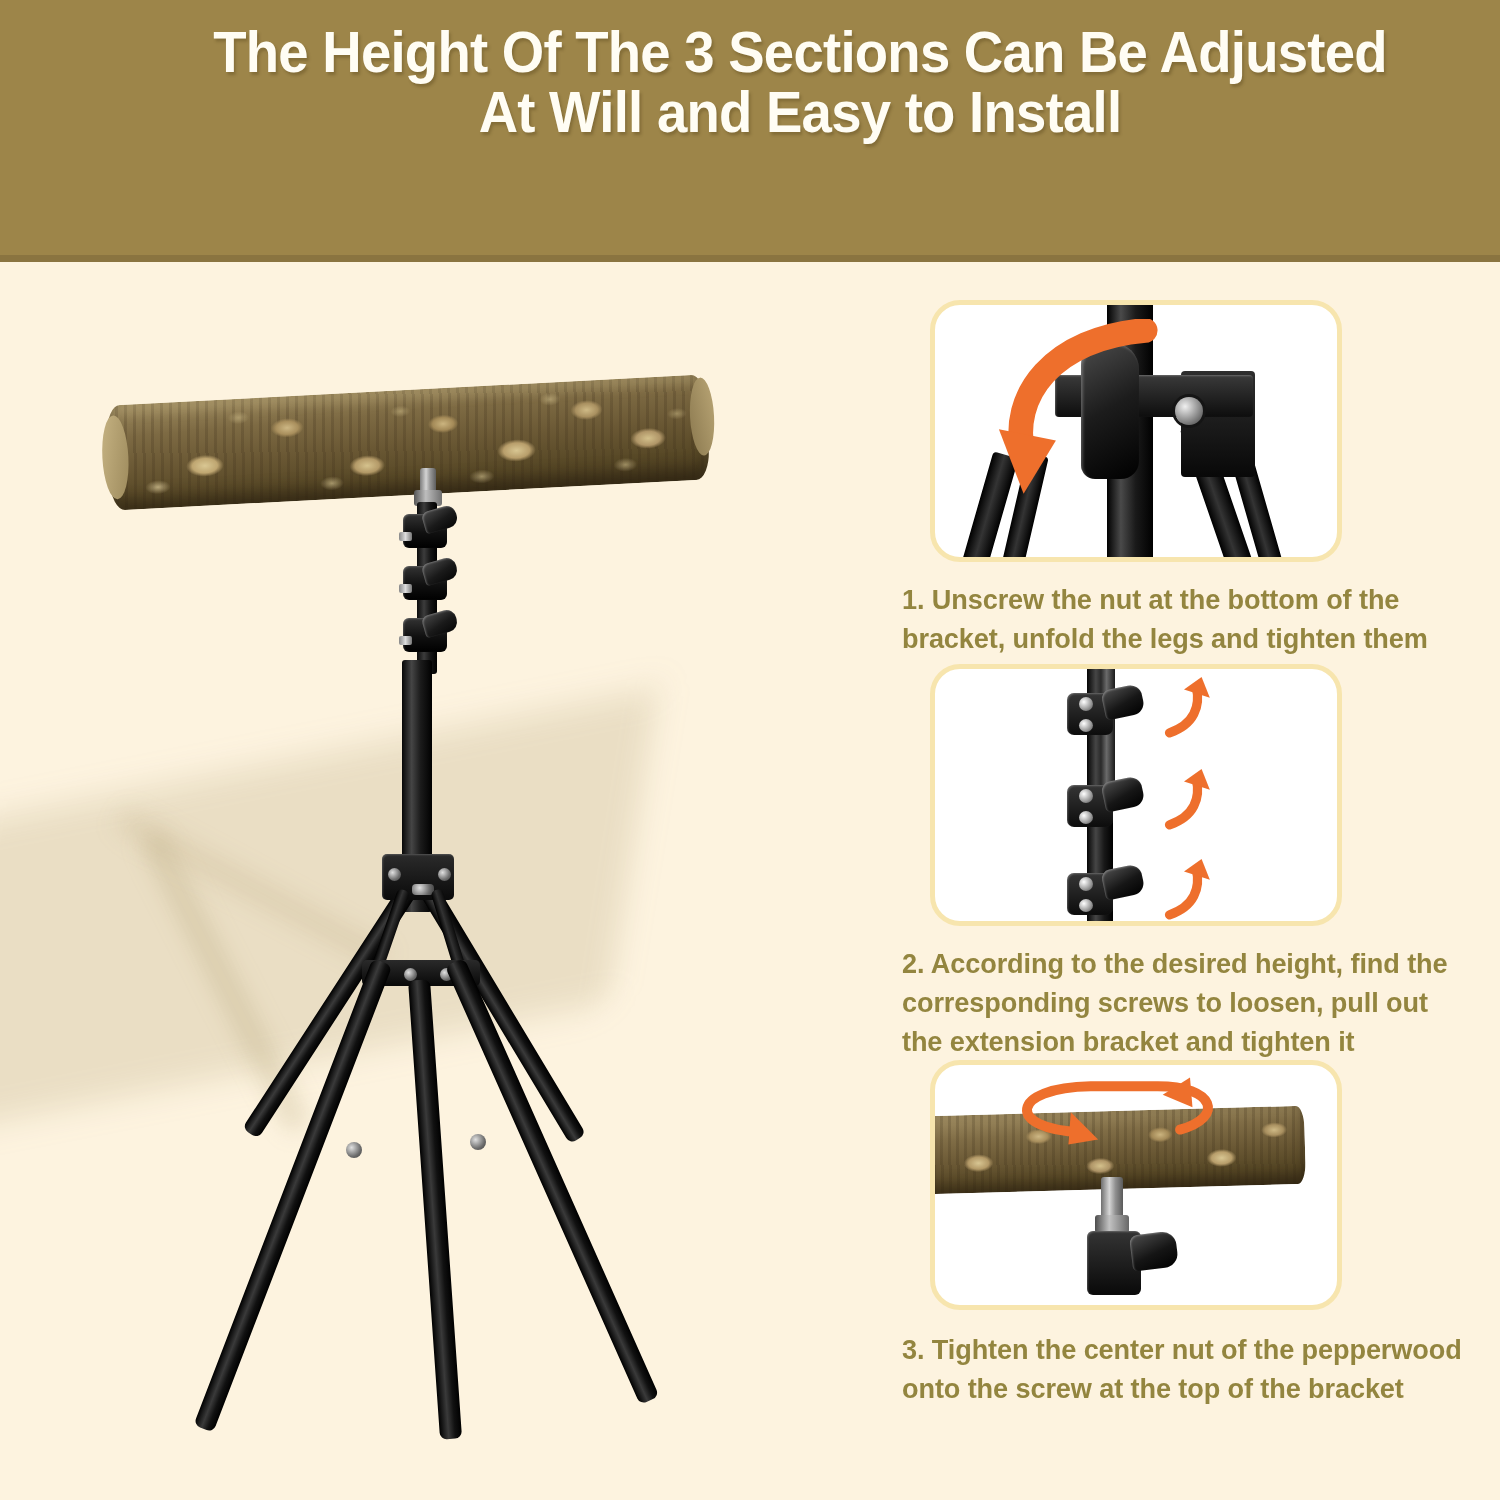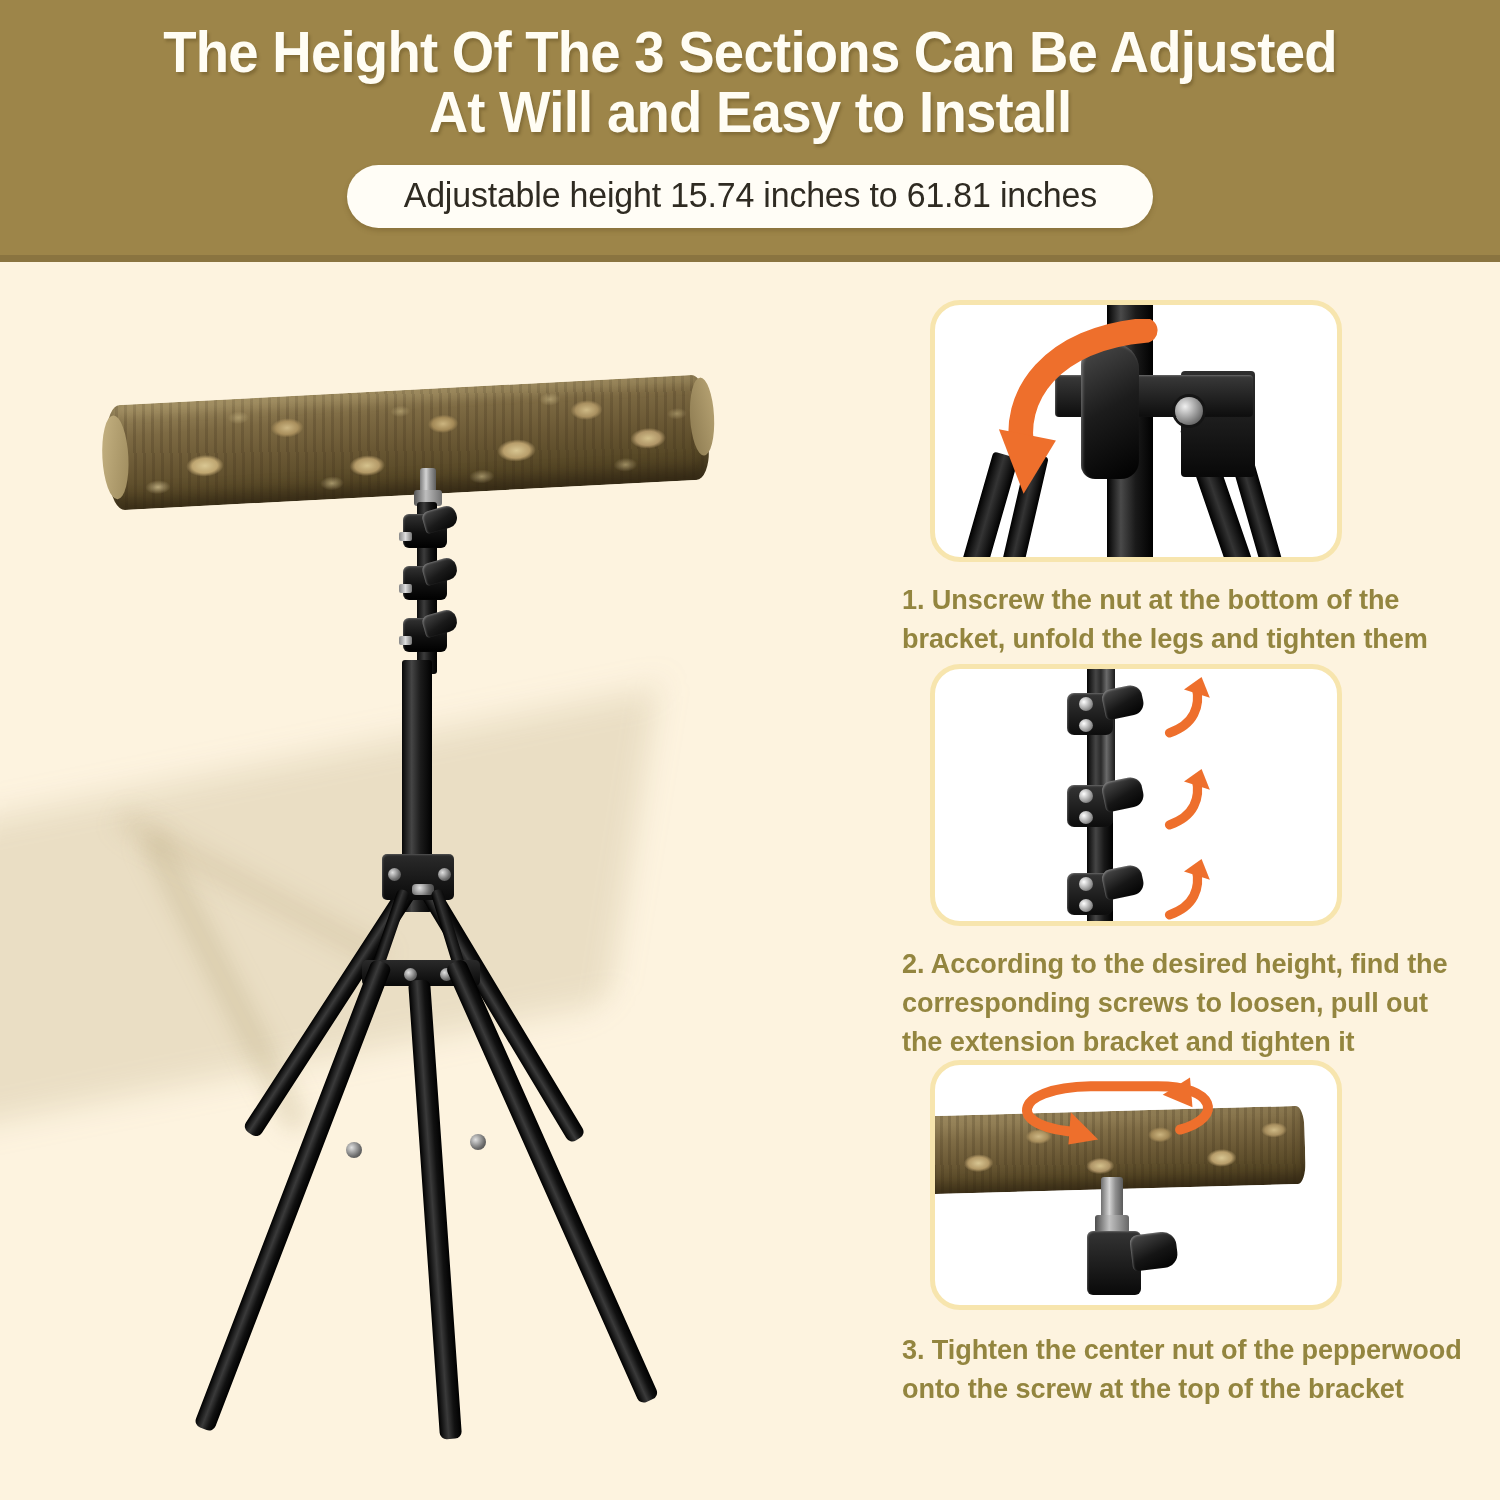--- a/index.html
+++ b/index.html
@@ -8,21 +8,21 @@
     font-family: "Liberation Sans", sans-serif;
     background: #fdf3df;
     overflow: hidden;
     position: relative;
   }
 
   
   .header {
     position:absolute; left:0; top:0; width:1500px; height:262px;
     background:#9d8549;
-    display:flex; flex-direction:column; align-items:center;
+    display:flex; flex-direction:column; align-items:flex-end;
   }
   .header::after{
     content:""; position:absolute; left:0; bottom:0; width:100%; height:7px;
     background:#8a7440;
   }
   .title {
     width:1400px; text-align:center; color:#fffdf4;
     font-size:58px; font-weight:bold; line-height:1.03;
     letter-spacing:-0.8px;
     transform:scaleX(.94); transform-origin:center top;
@@ -324,23 +324,20 @@
   }
 </style>
 </head>
 <body>
 
 <div class="header">
   <div class="title">
     <span>The Height Of The 3 Sections Can Be Adjusted</span>
     <span class="l2">At Will and Easy to Install</span>
   </div>
-  <div class="pill">
-    <span>Adjustable height 15.74 inches to 61.81 inches</span>
-  </div>
 </div>
 
 <div class="photo">
 
   <div class="shadow-blob"></div>
   <div class="shadow-leg"></div>
   <div class="shadow-leg2"></div>
 
   <div class="perch">
     <div class="perch-bumps"></div>

